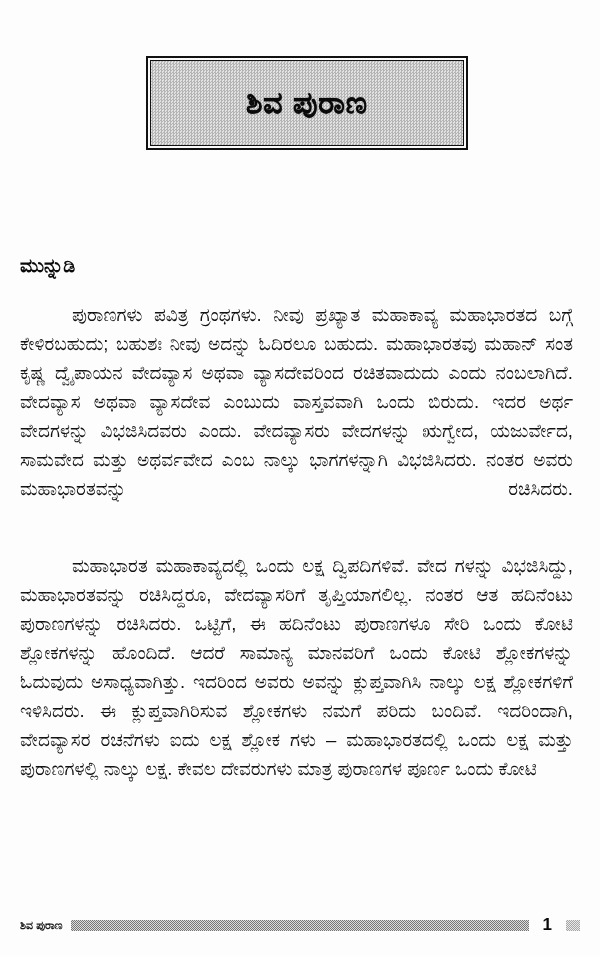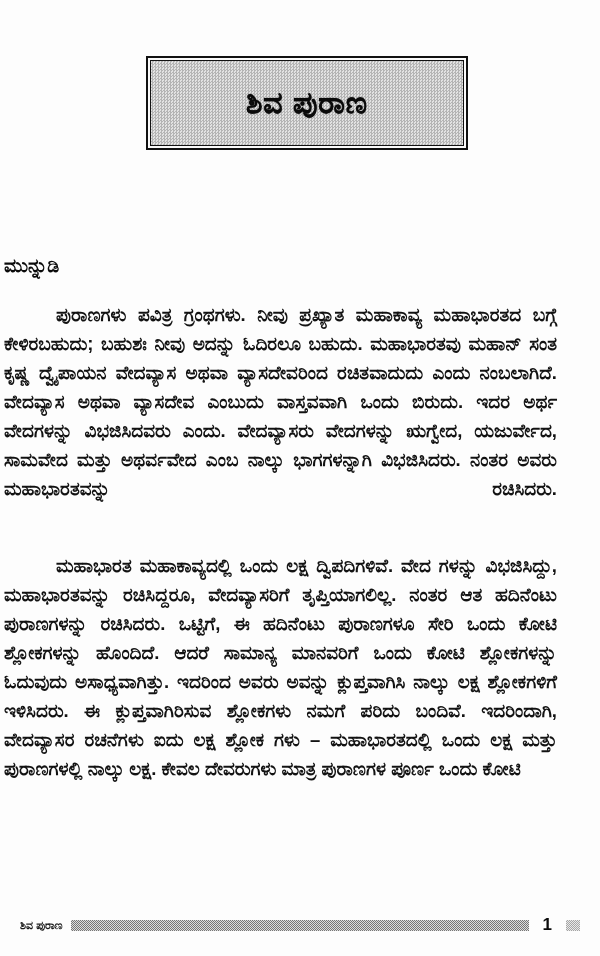--- a/index.html
+++ b/index.html
@@ -78,41 +78,40 @@
     font-weight: bold;
     letter-spacing: 1px;
     color: #0a0a0a;
     text-shadow: 0 0 1px #000;
     white-space: nowrap;
   }
 
   
   .body-area {
     position: absolute;
-    left: 4px;
+    left: 20px;
     top: 255px;
     width: 553px;
   }
   .section-heading {
     font-size: 19px;
     font-weight: bold;
     color: #0a0a0a;
     margin: 0 0 22px 0;
     line-height: 1.2;
   }
   p.para {
     margin: 0 0 4px 0;
     text-align: justify;
     text-align-last: justify;
     font-size: 18.5px;
     line-height: 29px;
     color: #121212;
     text-indent: 52px;
     hyphens: none;
-    font-weight: bold;
   }
   p.para.last-ragged {
     text-align-last: left;
     margin-top: 48px;
   }
 
   
   .footer {
     position: absolute;
     left: 20px;

